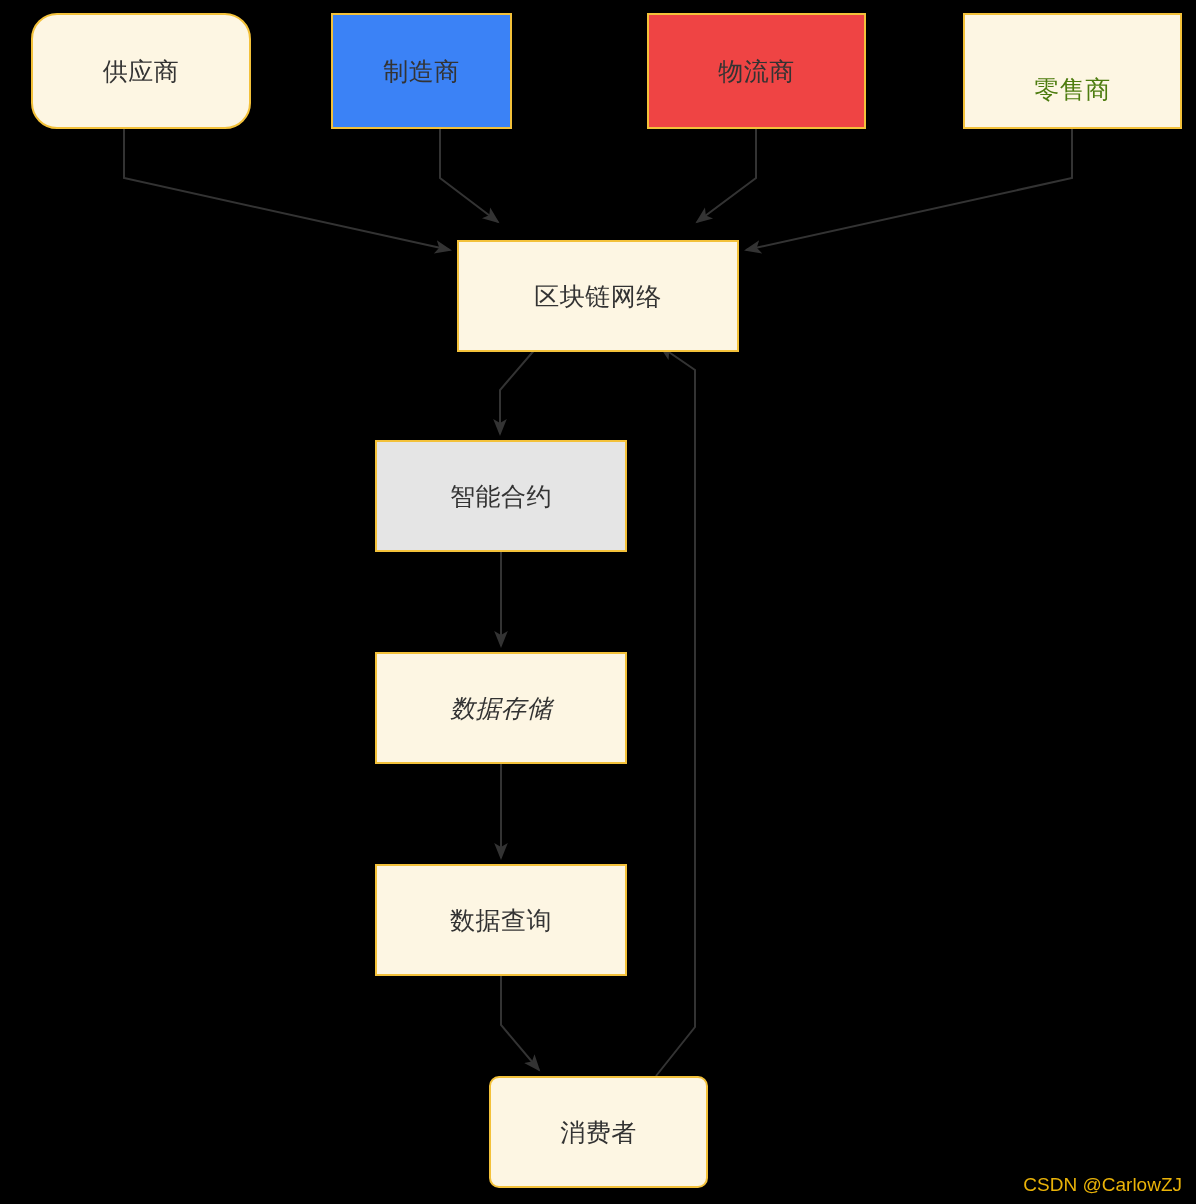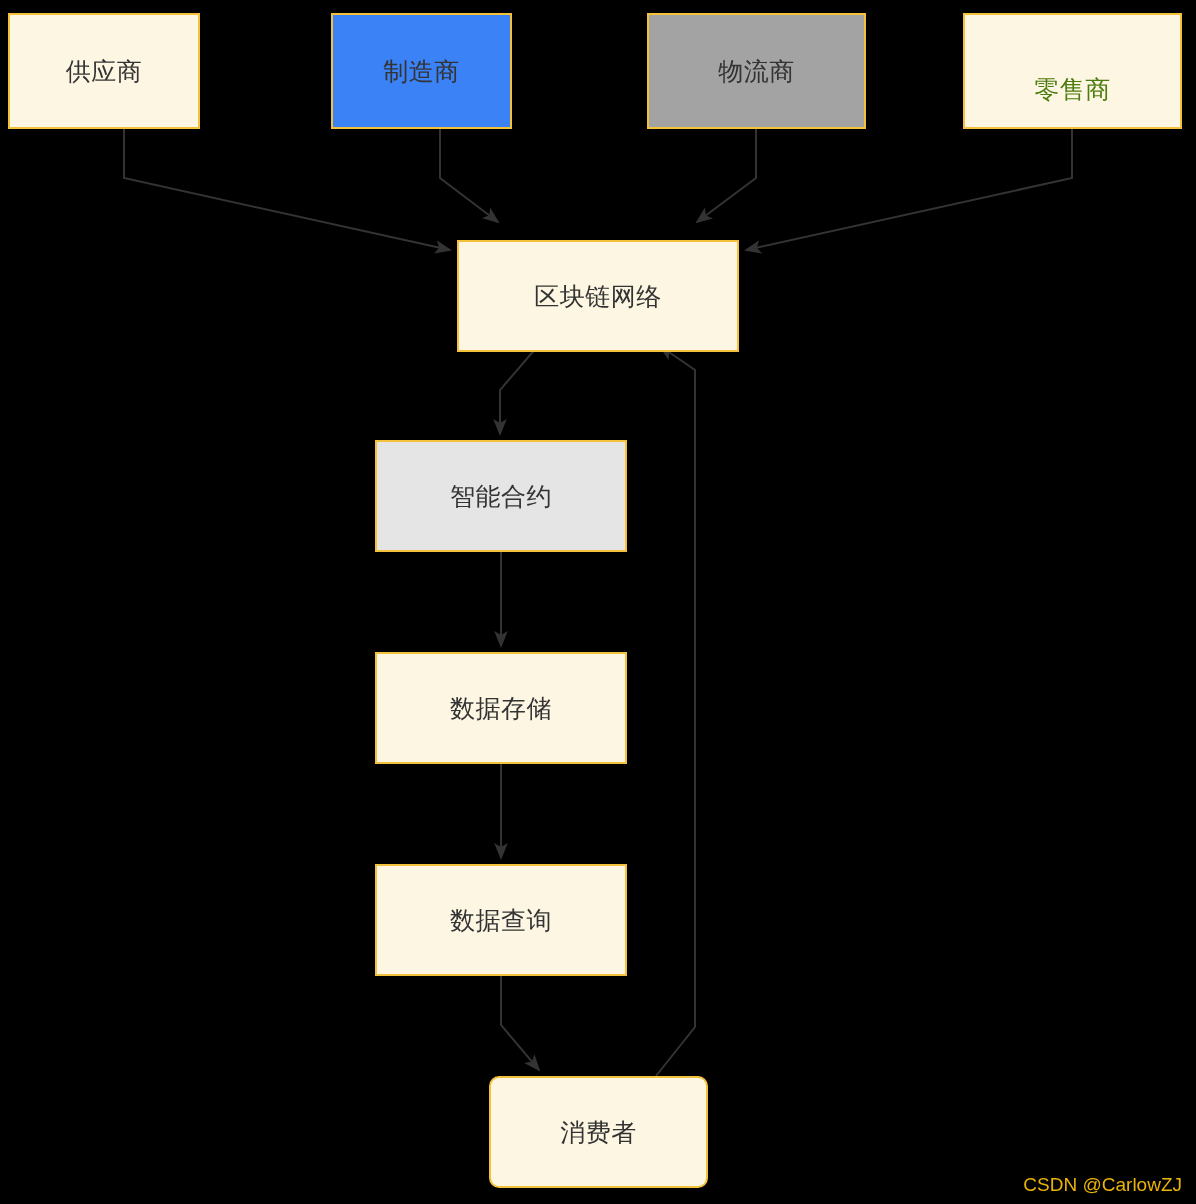--- a/index.html
+++ b/index.html
@@ -72,40 +72,40 @@
         <path class="edge-path" d="M1072,129 L1072,178 L746,250" stroke="#333333" marker-end="url(#arrowhead)"></path>
         <path class="edge-path" d="M543,340 L500,390 L500,434" stroke="#333333" marker-end="url(#arrowhead)"></path>
         <path class="edge-path" d="M501,552 L501,646" stroke="#333333" marker-end="url(#arrowhead)"></path>
         <path class="edge-path" d="M501,764 L501,858" stroke="#333333" marker-end="url(#arrowhead)"></path>
         <path class="edge-path" d="M501,976 L501,1025 L539,1070" stroke="#333333" marker-end="url(#arrowhead)"></path>
         <path class="edge-path" d="M656,1076 L695,1027 L695,370 L660,346" stroke="#333333" marker-end="url(#arrowhead)"></path>
       </g>
   </svg>
 
   <div id="node-layer">
-      <div class="node" style="left: 8px; top: 13px; width: 192px; height: 116px; background: rgb(253, 246, 227); border-color: rgb(243, 193, 58);">
+      <div class="node" style="left: 31px; top: 13px; width: 220px; height: 116px; background: rgb(253, 246, 227); border-color: rgb(243, 193, 58); border-radius: 26px;">
         <span class="node-label" style="color: rgb(51, 51, 51);">供应商</span>
       </div>
       <div class="node" style="left: 331px; top: 13px; width: 181px; height: 116px; background: #3b82f6; border-color: rgb(243, 193, 58);">
         <span class="node-label" style="color: rgb(51, 51, 51);">制造商</span>
       </div>
-      <div class="node" style="left: 647px; top: 13px; width: 219px; height: 116px; background: #a3a3a3; border-color: rgb(243, 193, 58);">
+      <div class="node" style="left: 647px; top: 13px; width: 219px; height: 116px; background: #ef4444; border-color: rgb(243, 193, 58);">
         <span class="node-label" style="color: rgb(51, 51, 51);">物流商</span>
       </div>
       <div class="node" style="left: 963px; top: 13px; width: 219px; height: 116px; background: rgb(253, 246, 227); border-color: rgb(243, 193, 58);">
         <span class="node-label" style="color: #4d7c0f; margin-top: 36px;">零售商</span>
       </div>
       <div class="node" style="left: 457px; top: 240px; width: 282px; height: 112px; background: rgb(253, 246, 227); border-color: rgb(243, 193, 58);">
         <span class="node-label" style="color: rgb(51, 51, 51);">区块链网络</span>
       </div>
       <div class="node" style="left: 375px; top: 440px; width: 252px; height: 112px; background: #e5e5e5; border-color: rgb(243, 193, 58);">
         <span class="node-label" style="color: rgb(51, 51, 51);">智能合约</span>
       </div>
       <div class="node" style="left: 375px; top: 652px; width: 252px; height: 112px; background: rgb(253, 246, 227); border-color: rgb(243, 193, 58);">
-        <span class="node-label" style="color: rgb(51, 51, 51);">数据存储</span>
+        <span class="node-label" style="color: rgb(51, 51, 51); font-style: italic;">数据存储</span>
       </div>
       <div class="node" style="left: 375px; top: 864px; width: 252px; height: 112px; background: rgb(253, 246, 227); border-color: rgb(243, 193, 58); text-align: center;">
         <span class="node-label" style="color: rgb(51, 51, 51);">数据查询</span>
       </div>
       <div class="node" style="left: 489px; top: 1076px; width: 219px; height: 112px; background: rgb(253, 246, 227); border-color: rgb(243, 193, 58); border-radius: 10px;">
         <span class="node-label" style="color: rgb(51, 51, 51);">消费者</span>
       </div>
     </div>
 
   <div class="watermark">CSDN @CarlowZJ</div>

